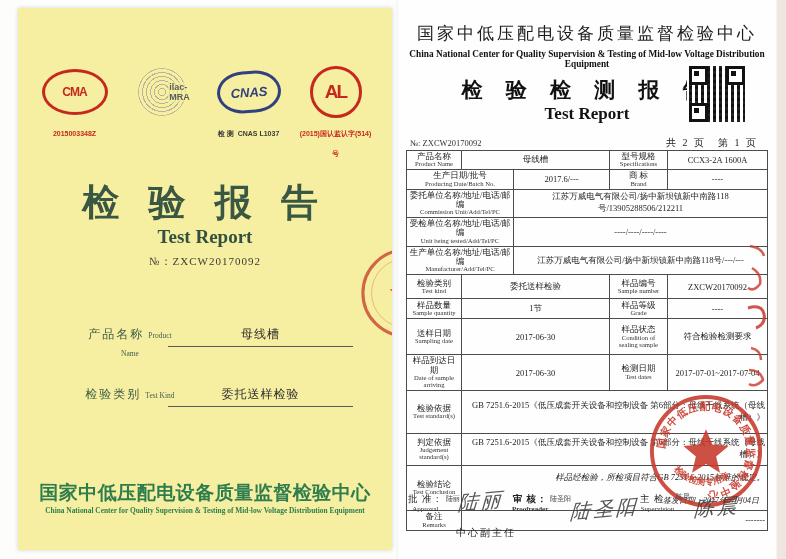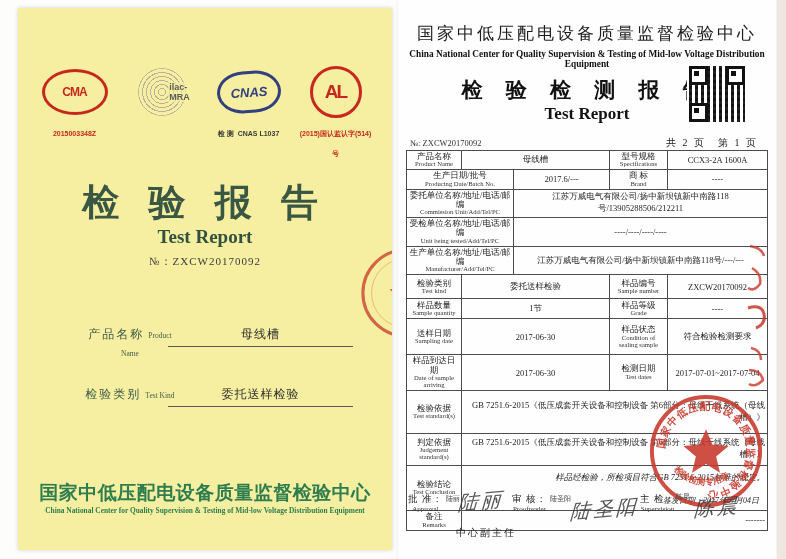--- a/index.html
+++ b/index.html
@@ -343,21 +343,21 @@
     </div>
 
     <div class="sig-area">
       <div class="sig-label" style="left:10px;top:8px;">
         <span class="cn">批 准：</span>
         <span class="en">Approval</span>
       </div>
       <span class="printed" style="left:48px;top:8px;">陆丽</span>
       <span class="sign" style="left:60px;top:2px;">陆丽</span>
 
-      <div class="sig-label" style="left:114px;top:8px;">
+      <div class="sig-label" style="left:114px;top:8px;font-weight:bold;">
         <span class="cn">审 核：</span>
         <span class="en">Proofreader</span>
       </div>
       <span class="printed" style="left:152px;top:8px;">陆圣阳</span>
       <span class="sign" style="left:172px;top:10px;">陆圣阳</span>
 
       <div class="sig-label" style="left:242px;top:8px;">
         <span class="cn">主 检：</span>
         <span class="en">Supervision</span>
       </div>

